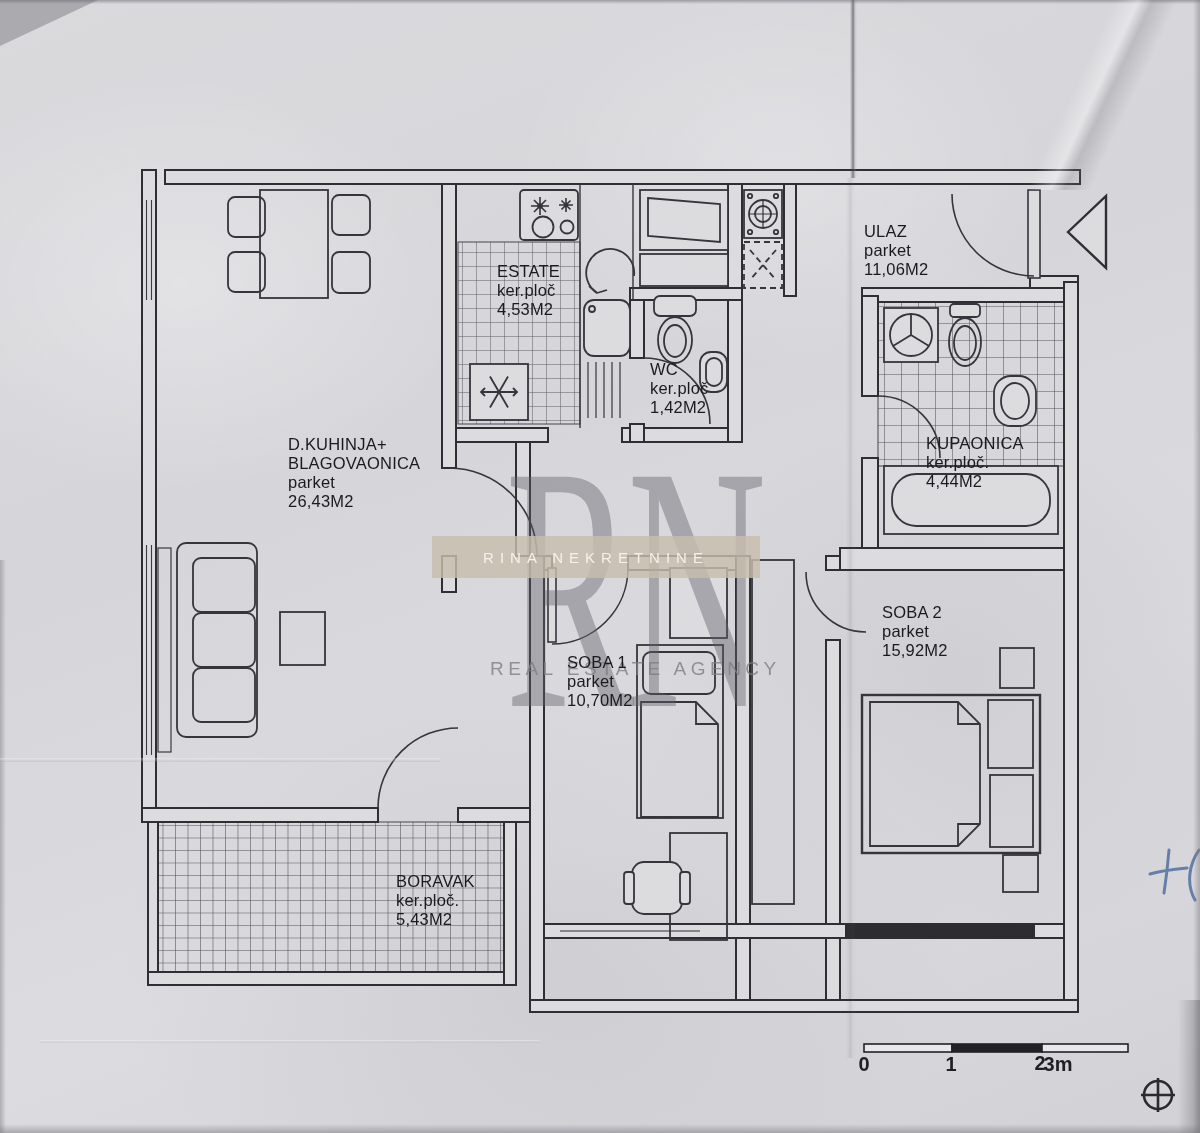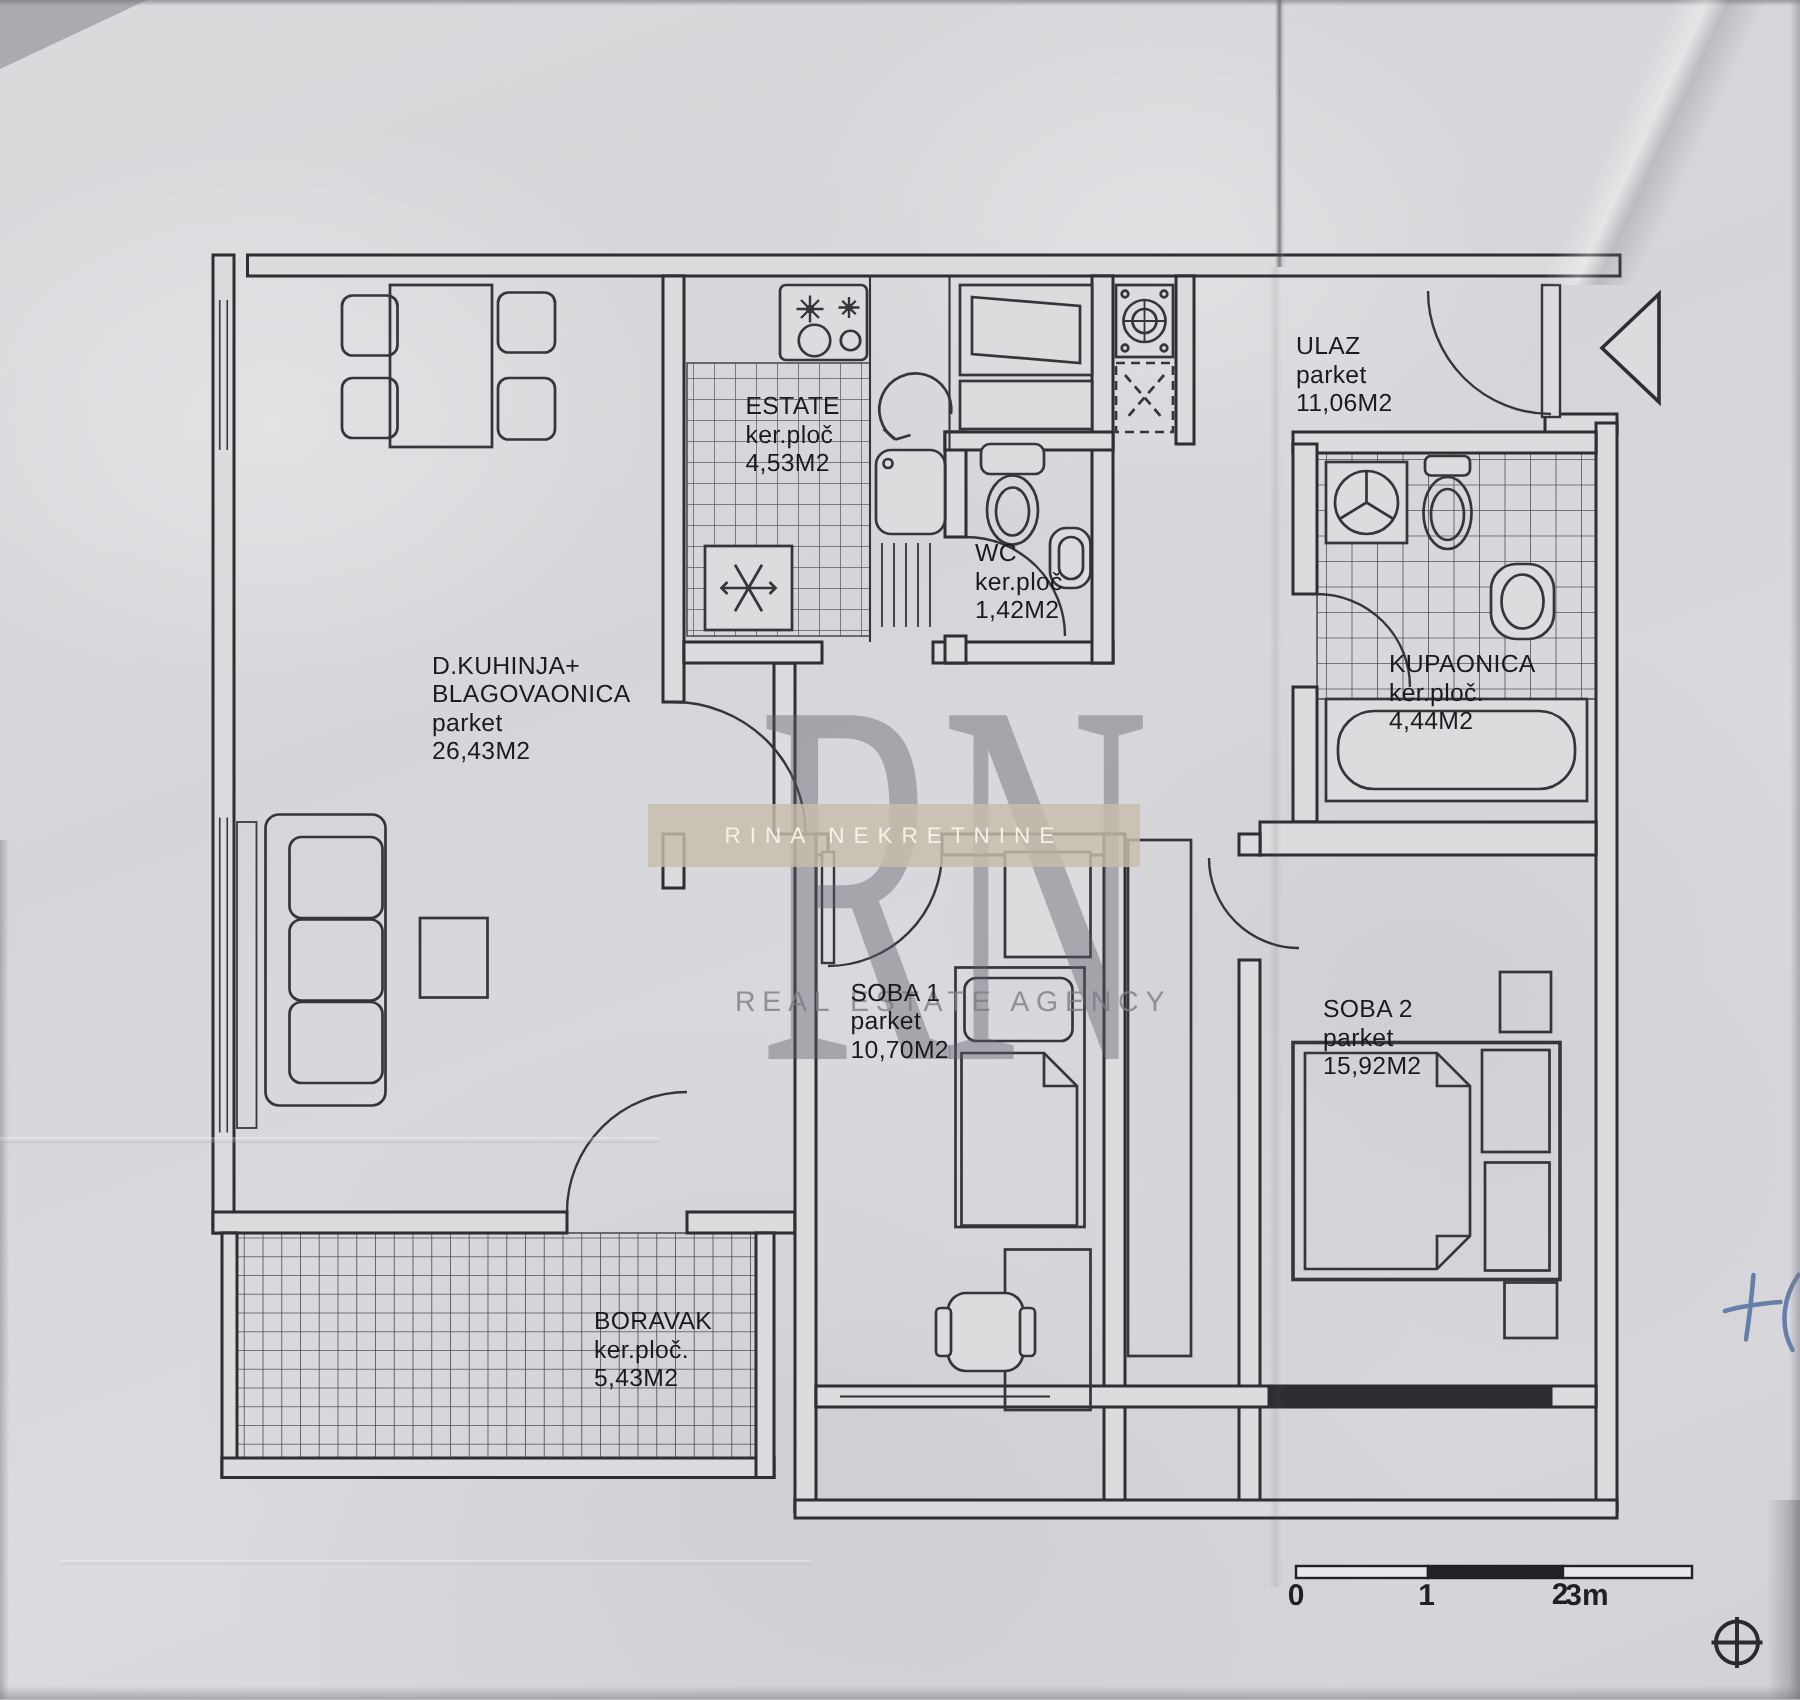--- a/index.html
+++ b/index.html
@@ -285,21 +285,21 @@
   <div class="room-label" style="left:926px;top:434px">
     <span>KUPAONICA</span>
     <span>ker.ploč.</span>
     <span>4,44M2</span>
   </div>
   <div class="room-label" style="left:567px;top:653px">
     <span>SOBA 1</span>
     <span>parket</span>
     <span>10,70M2</span>
   </div>
-  <div class="room-label" style="left:882px;top:664px">
+  <div class="room-label" style="left:882px;top:603px">
     <span>SOBA 2</span>
     <span>parket</span>
     <span>15,92M2</span>
   </div>
   <div class="room-label" style="left:396px;top:872px">
     <span>BORAVAK</span>
     <span>ker.ploč.</span>
     <span>5,43M2</span>
   </div>
 

